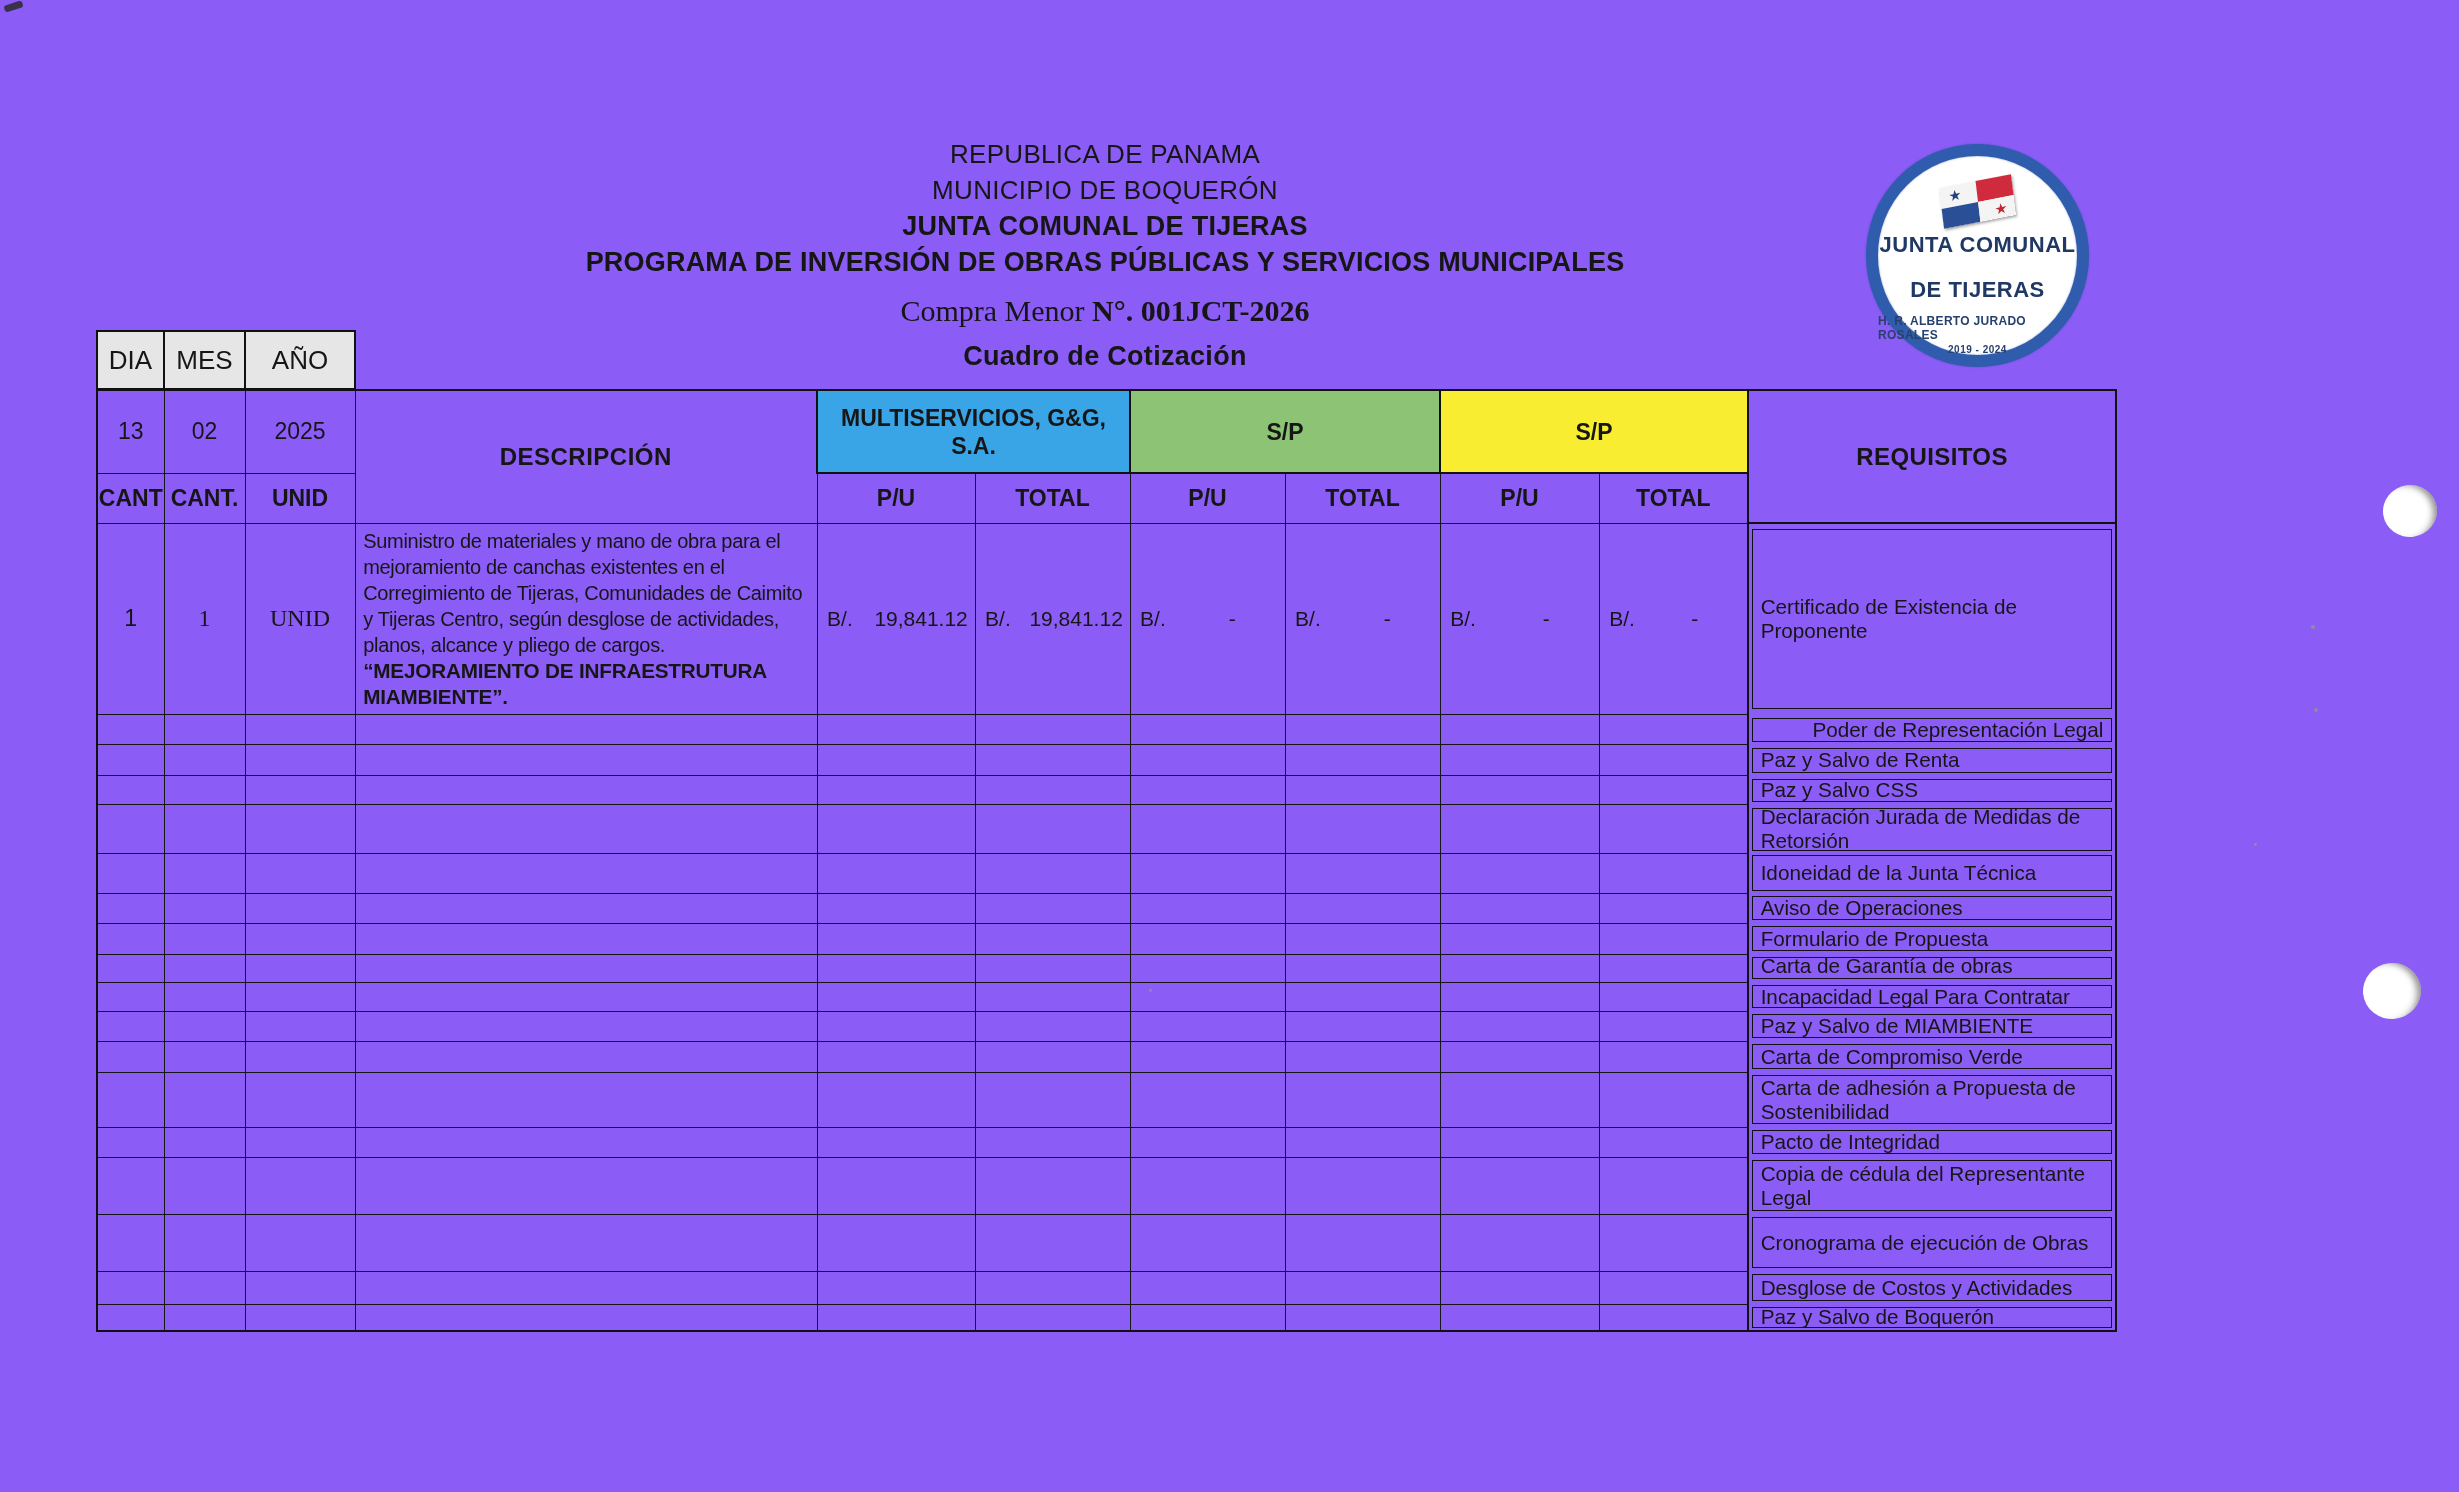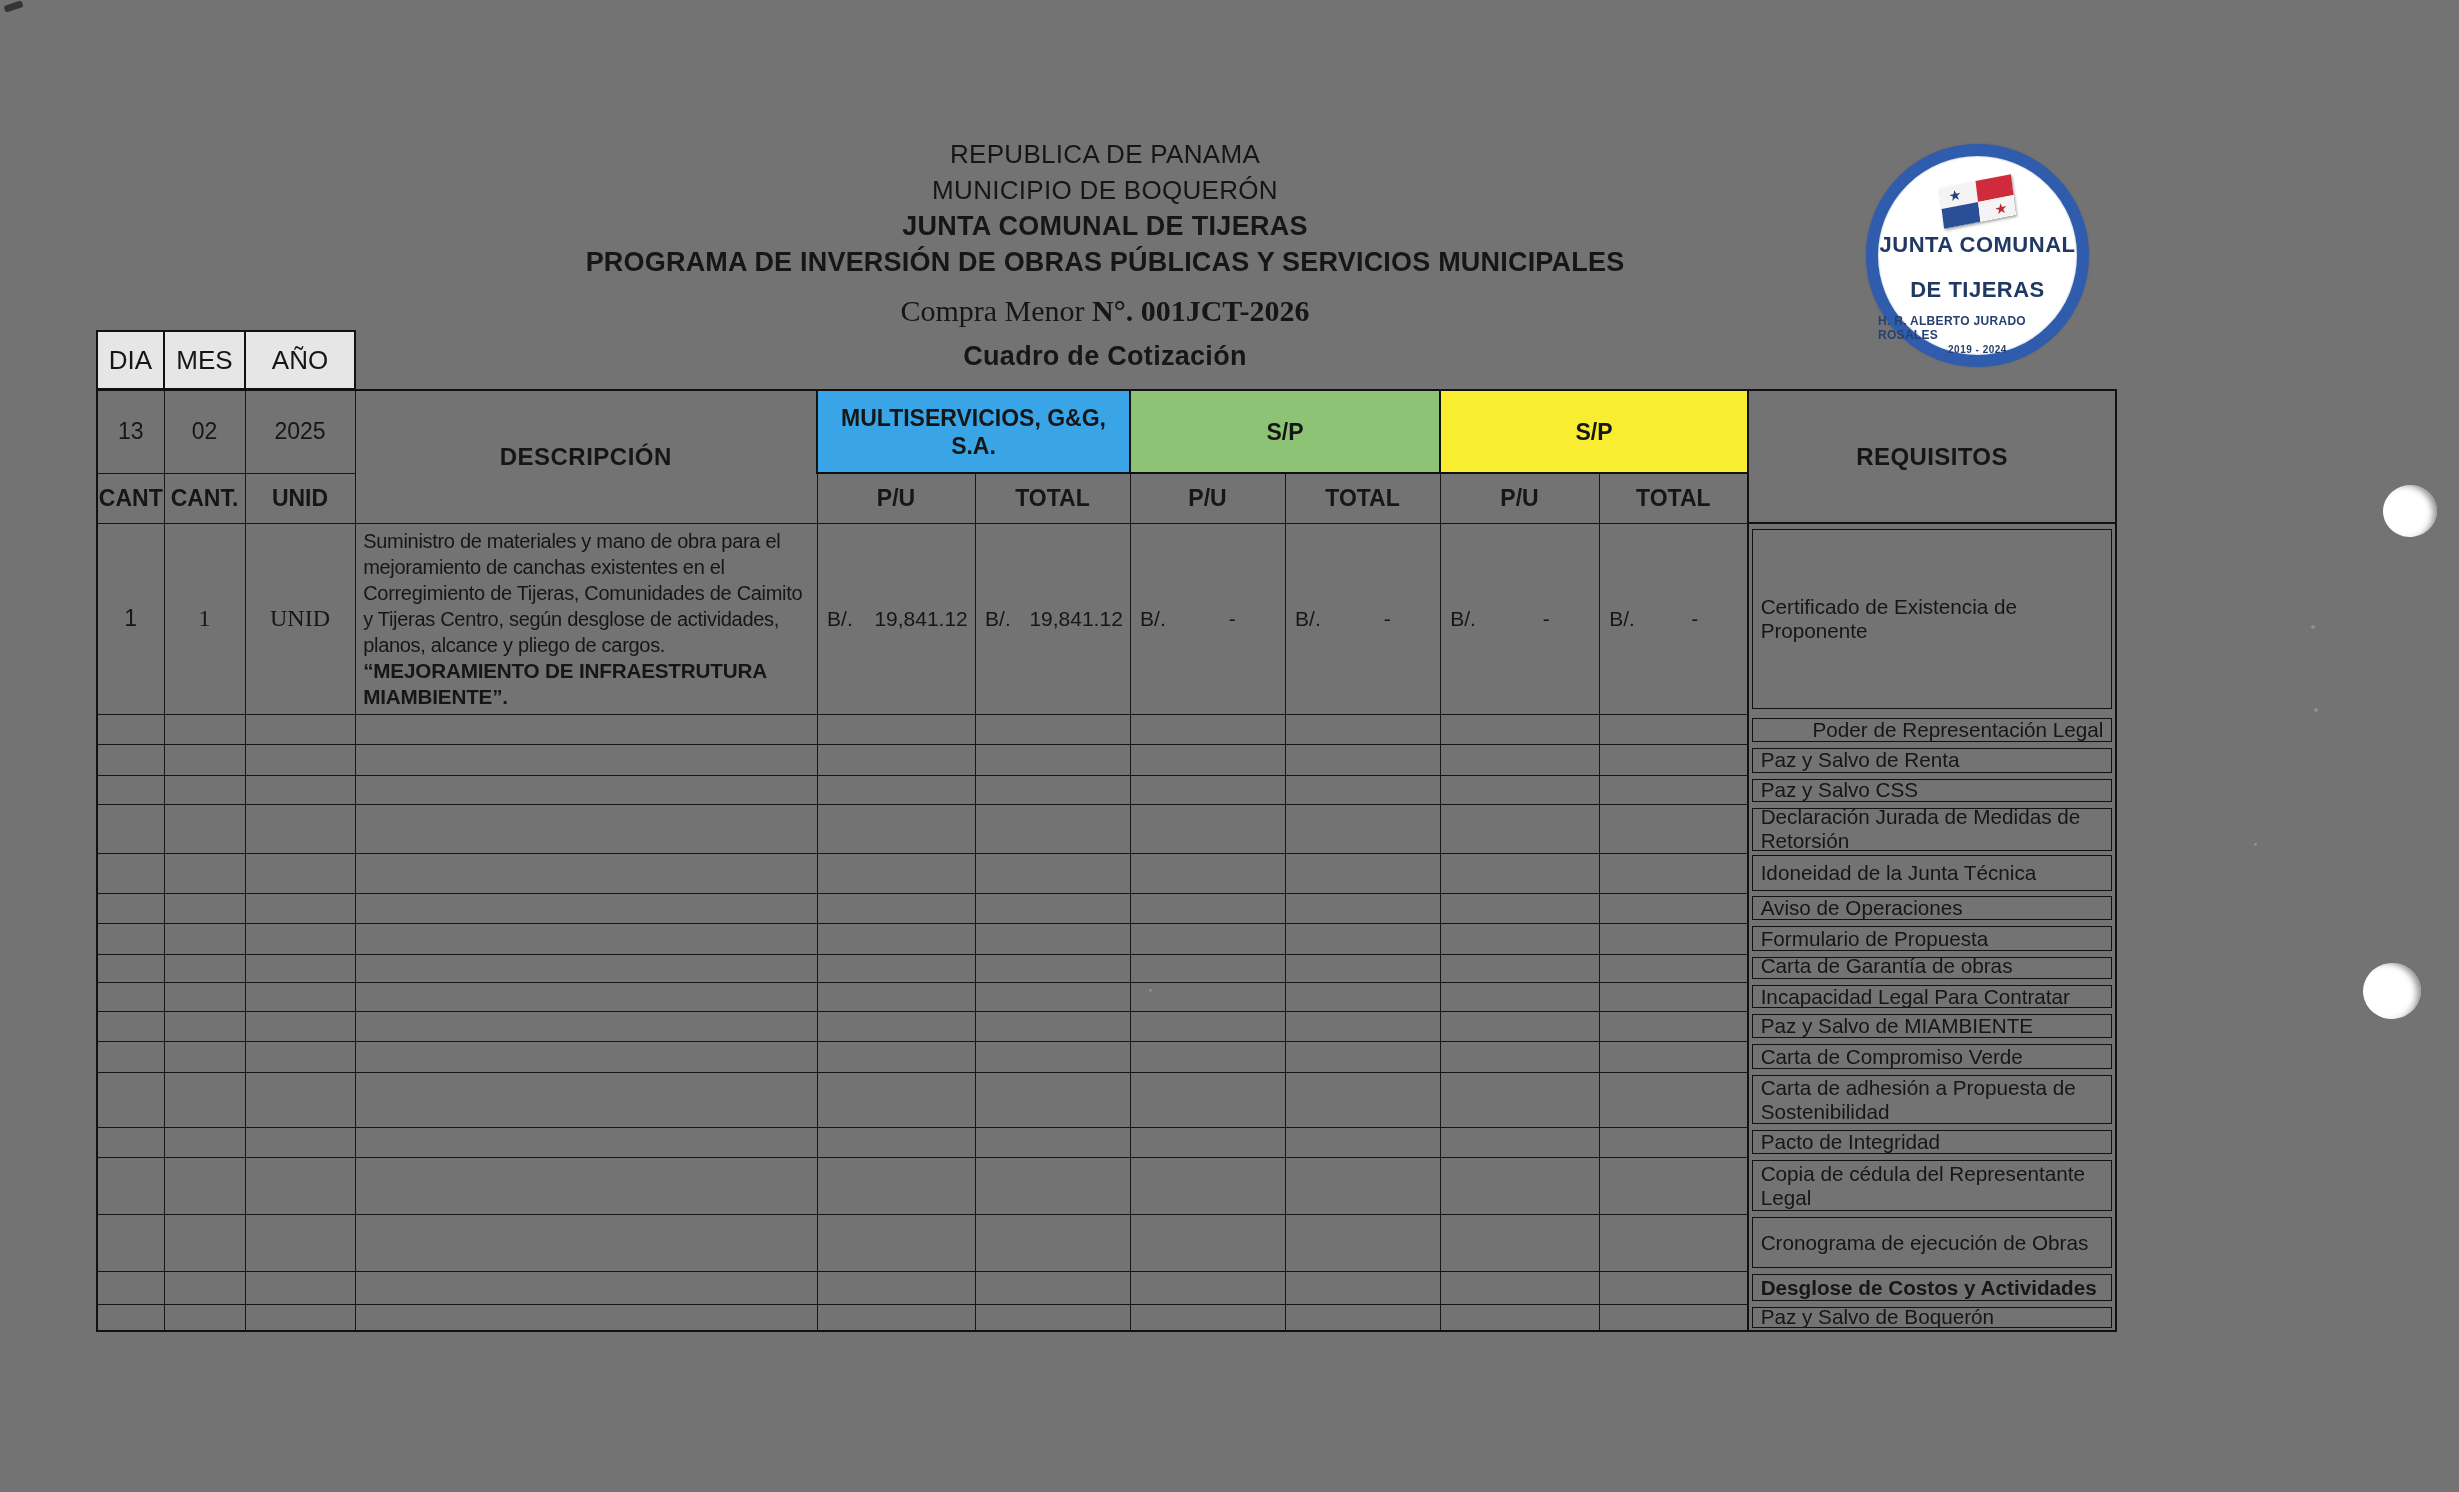--- a/index.html
+++ b/index.html
@@ -1,18 +1,18 @@
 <!DOCTYPE html>
 <html><head>
 <meta charset="utf-8">
 <style>
   html,body{margin:0;padding:0;}
   body{width:2459px;height:1493px;background:#ffffff;overflow:hidden;
        font-family:"Liberation Sans",sans-serif;color:#161616;}
-  .page{position:relative;width:2459px;height:1493px;background:#737373;}
+  .page{position:relative;width:2459px;height:1493px;background:#8b5cf6;}
 
   
   .doc-header{position:absolute;left:0;top:136px;width:2210px;text-align:center;}
   .h-line1,.h-line2{font-size:26px;font-weight:400;line-height:36px;letter-spacing:0.3px;}
   .h-line3{font-size:27px;font-weight:700;line-height:36px;letter-spacing:0.3px;}
   .h-line4{font-size:27px;font-weight:700;line-height:36px;letter-spacing:0.2px;}
   .h-compra{font-family:"Liberation Serif",serif;font-size:30px;font-weight:400;margin-top:14.4px;}
   .h-compra b{font-weight:700;}
   .h-sub{font-size:27px;font-weight:700;margin-top:12.5px;letter-spacing:0.3px;}
 
@@ -460,21 +460,21 @@
           <td class="c"></td>
           <td class="c"></td>
           <td class="c"></td>
           <td class="c"></td>
           <td class="req">
             <div class="req-box" style="height: 51px;">
               <span>Cronograma de ejecución de Obras</span>
             </div>
           </td>
         </tr>
-        <tr style="height: 33px; font-weight: bold;">
+        <tr style="height: 33px;">
           <td class="c"></td>
           <td class="c"></td>
           <td class="c"></td>
           <td class="c"></td>
           <td class="c"></td>
           <td class="c"></td>
           <td class="c"></td>
           <td class="c"></td>
           <td class="c"></td>
           <td class="c"></td>

